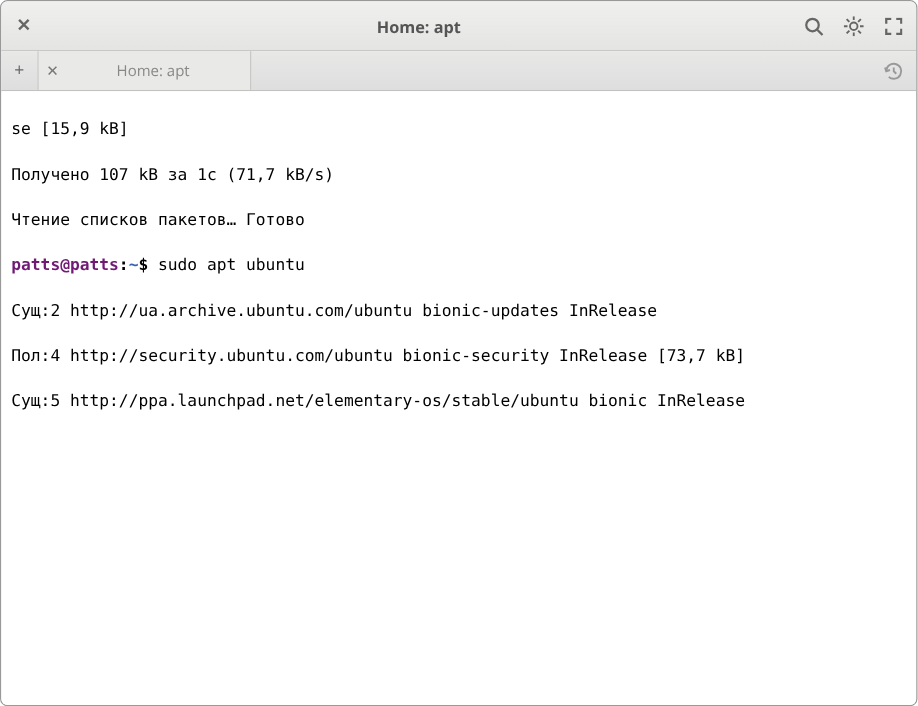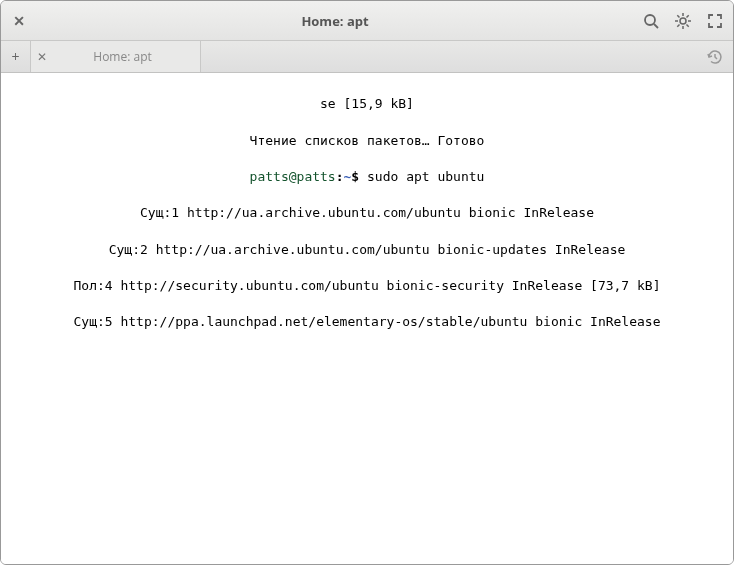--- a/index.html
+++ b/index.html
@@ -87,24 +87,23 @@
     }
     .terminal {
       background: #fff;
       padding: 4px 8px 8px 8px;
       line-height: 1.4;
       white-space: pre-wrap;
       word-break: break-all;
       color: #000;
       height: calc(100% - 72px);
       overflow: hidden;
-      text-align: center;
     }
     .line { display: block; }
-    .prompt-user { color: #14532d; font-weight: normal; }
+    .prompt-user { color: #701a75; font-weight: bold; }
     .prompt-sep { color: #000; font-weight: bold; }
     .prompt-path { color: #3a5fb5; font-weight: bold; }
   </style>
 </head>
 <body>
 
 <div class="titlebar">
   <div class="close-btn">✕</div>
   <div class="title">Home: apt</div>
   <div class="actions">
@@ -148,23 +147,23 @@
     <svg width="16" height="16" viewBox="0 0 16 16">
         <path d="M2 8 A6 6 0 1 1 4 12.5" fill="none" stroke="#999" stroke-width="1.5"></path>
         <polyline points="1,5 2,8 5,7" fill="none" stroke="#999" stroke-width="1.5"></polyline>
         <polyline points="8,5 8,8 10,10" fill="none" stroke="#999" stroke-width="1.5"></polyline>
       </svg>
   </div>
 </div>
 
 <div class="terminal">
 <span class="line">se [15,9 kB]</span>
+<span class="line">Получено 107 kB за 1с (71,7 kB/s)</span>
 <span class="line">Чтение списков пакетов… Готово</span>
 <span class="line"><span class="prompt-user">patts@patts</span><span class="prompt-sep">:</span><span class="prompt-path">~</span><span class="prompt-sep">$ </span><span>sudo apt ubuntu</span></span>
-<span class="line">Сущ:1 http://ua.archive.ubuntu.com/ubuntu bionic InRelease</span>
 <span class="line">Сущ:2 http://ua.archive.ubuntu.com/ubuntu bionic-updates InRelease</span>
 <span class="line">Пол:4 http://security.ubuntu.com/ubuntu bionic-security InRelease [73,7 kB]</span>
 <span class="line">Сущ:5 http://ppa.launchpad.net/elementary-os/stable/ubuntu bionic InRelease</span>
 
 
 
 
 
 
 

